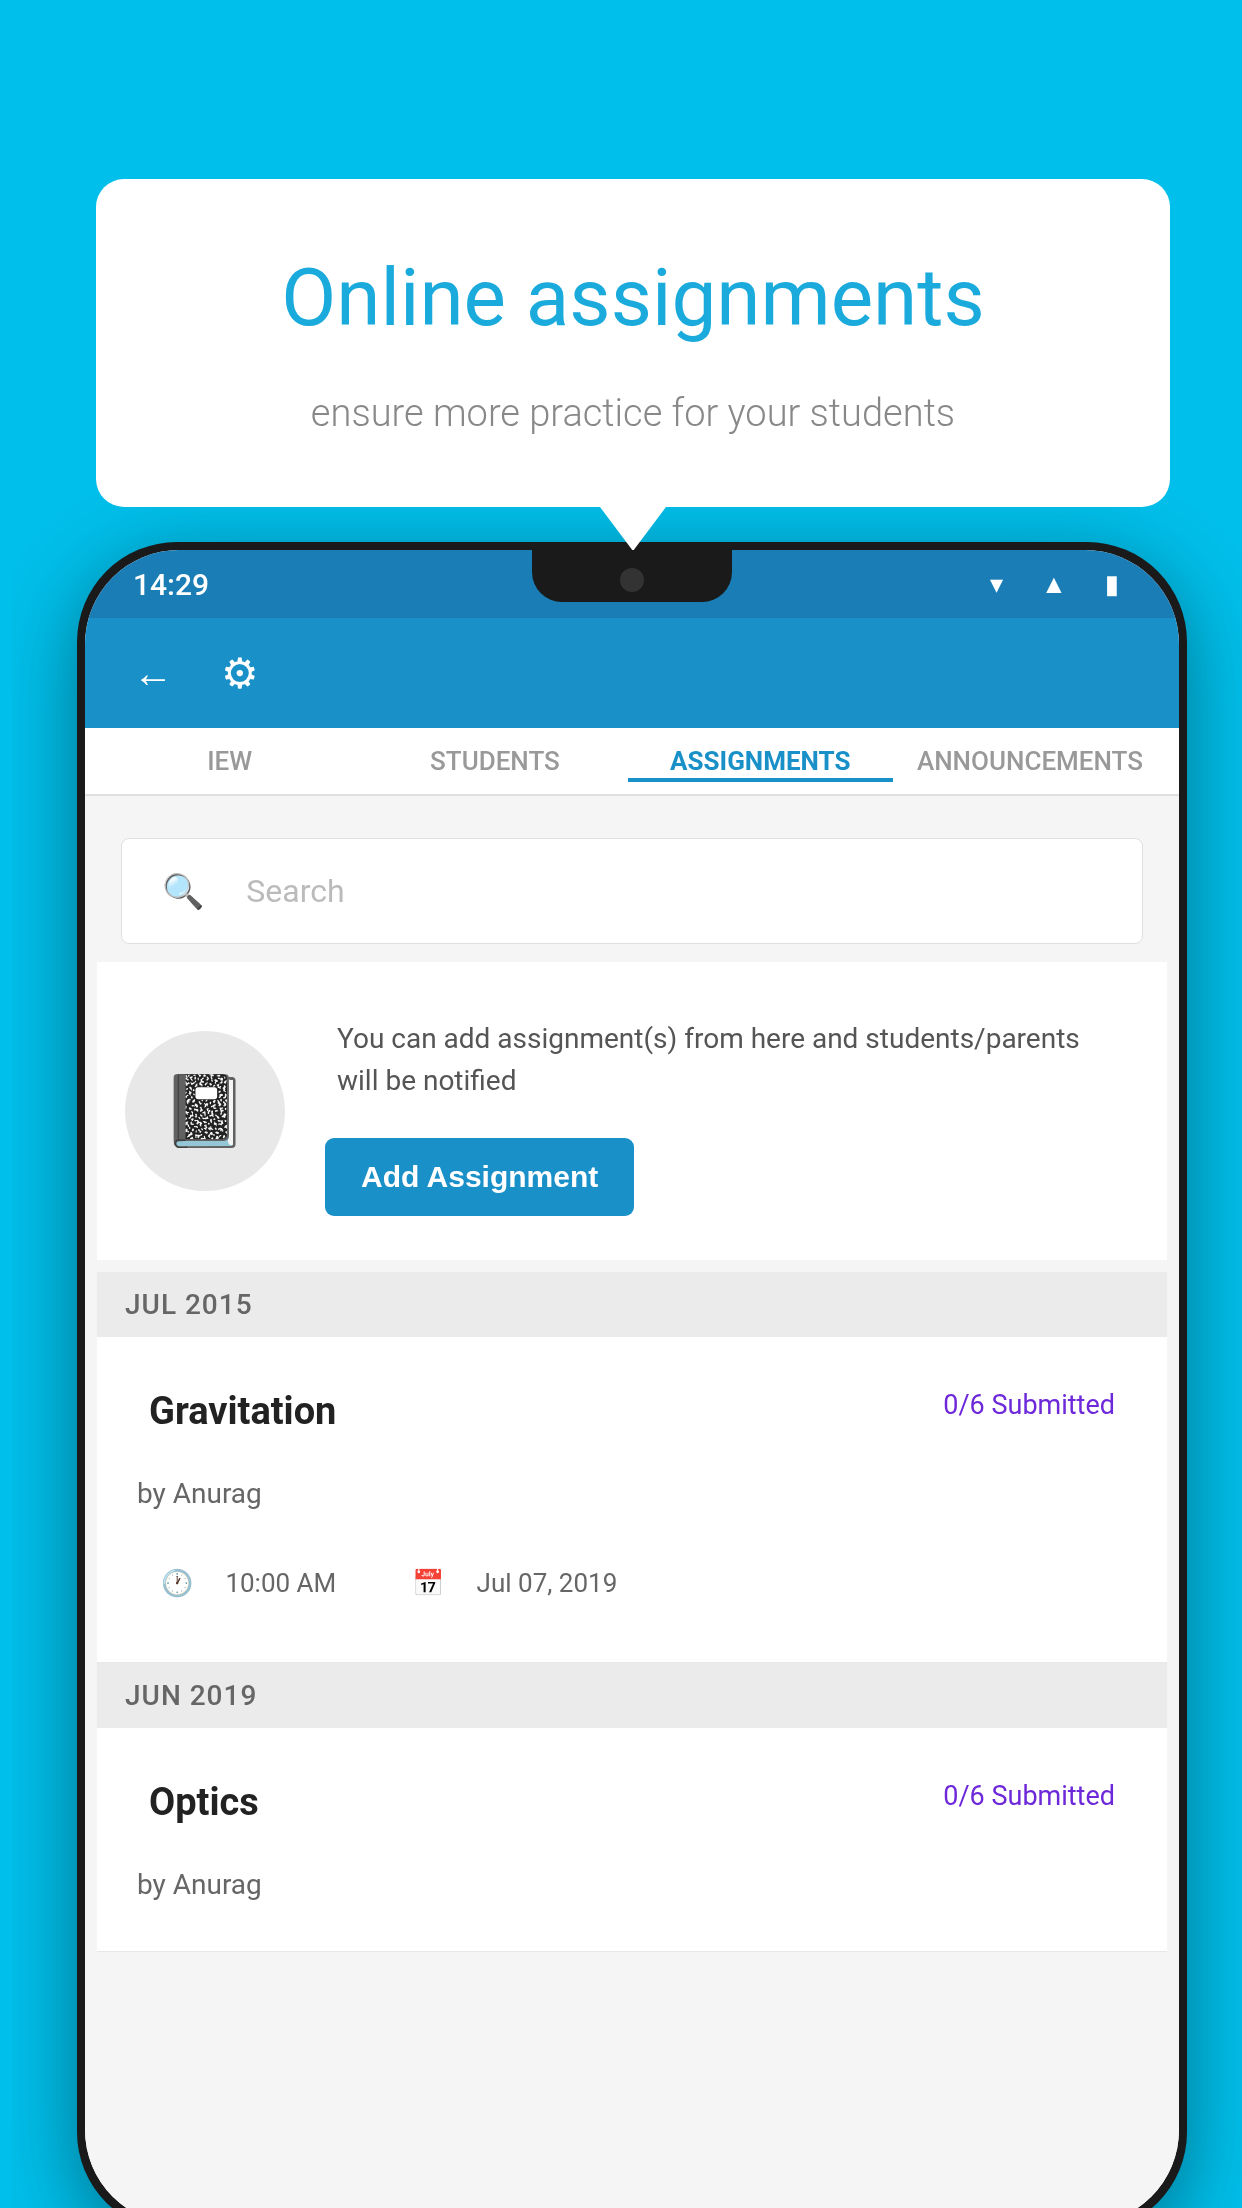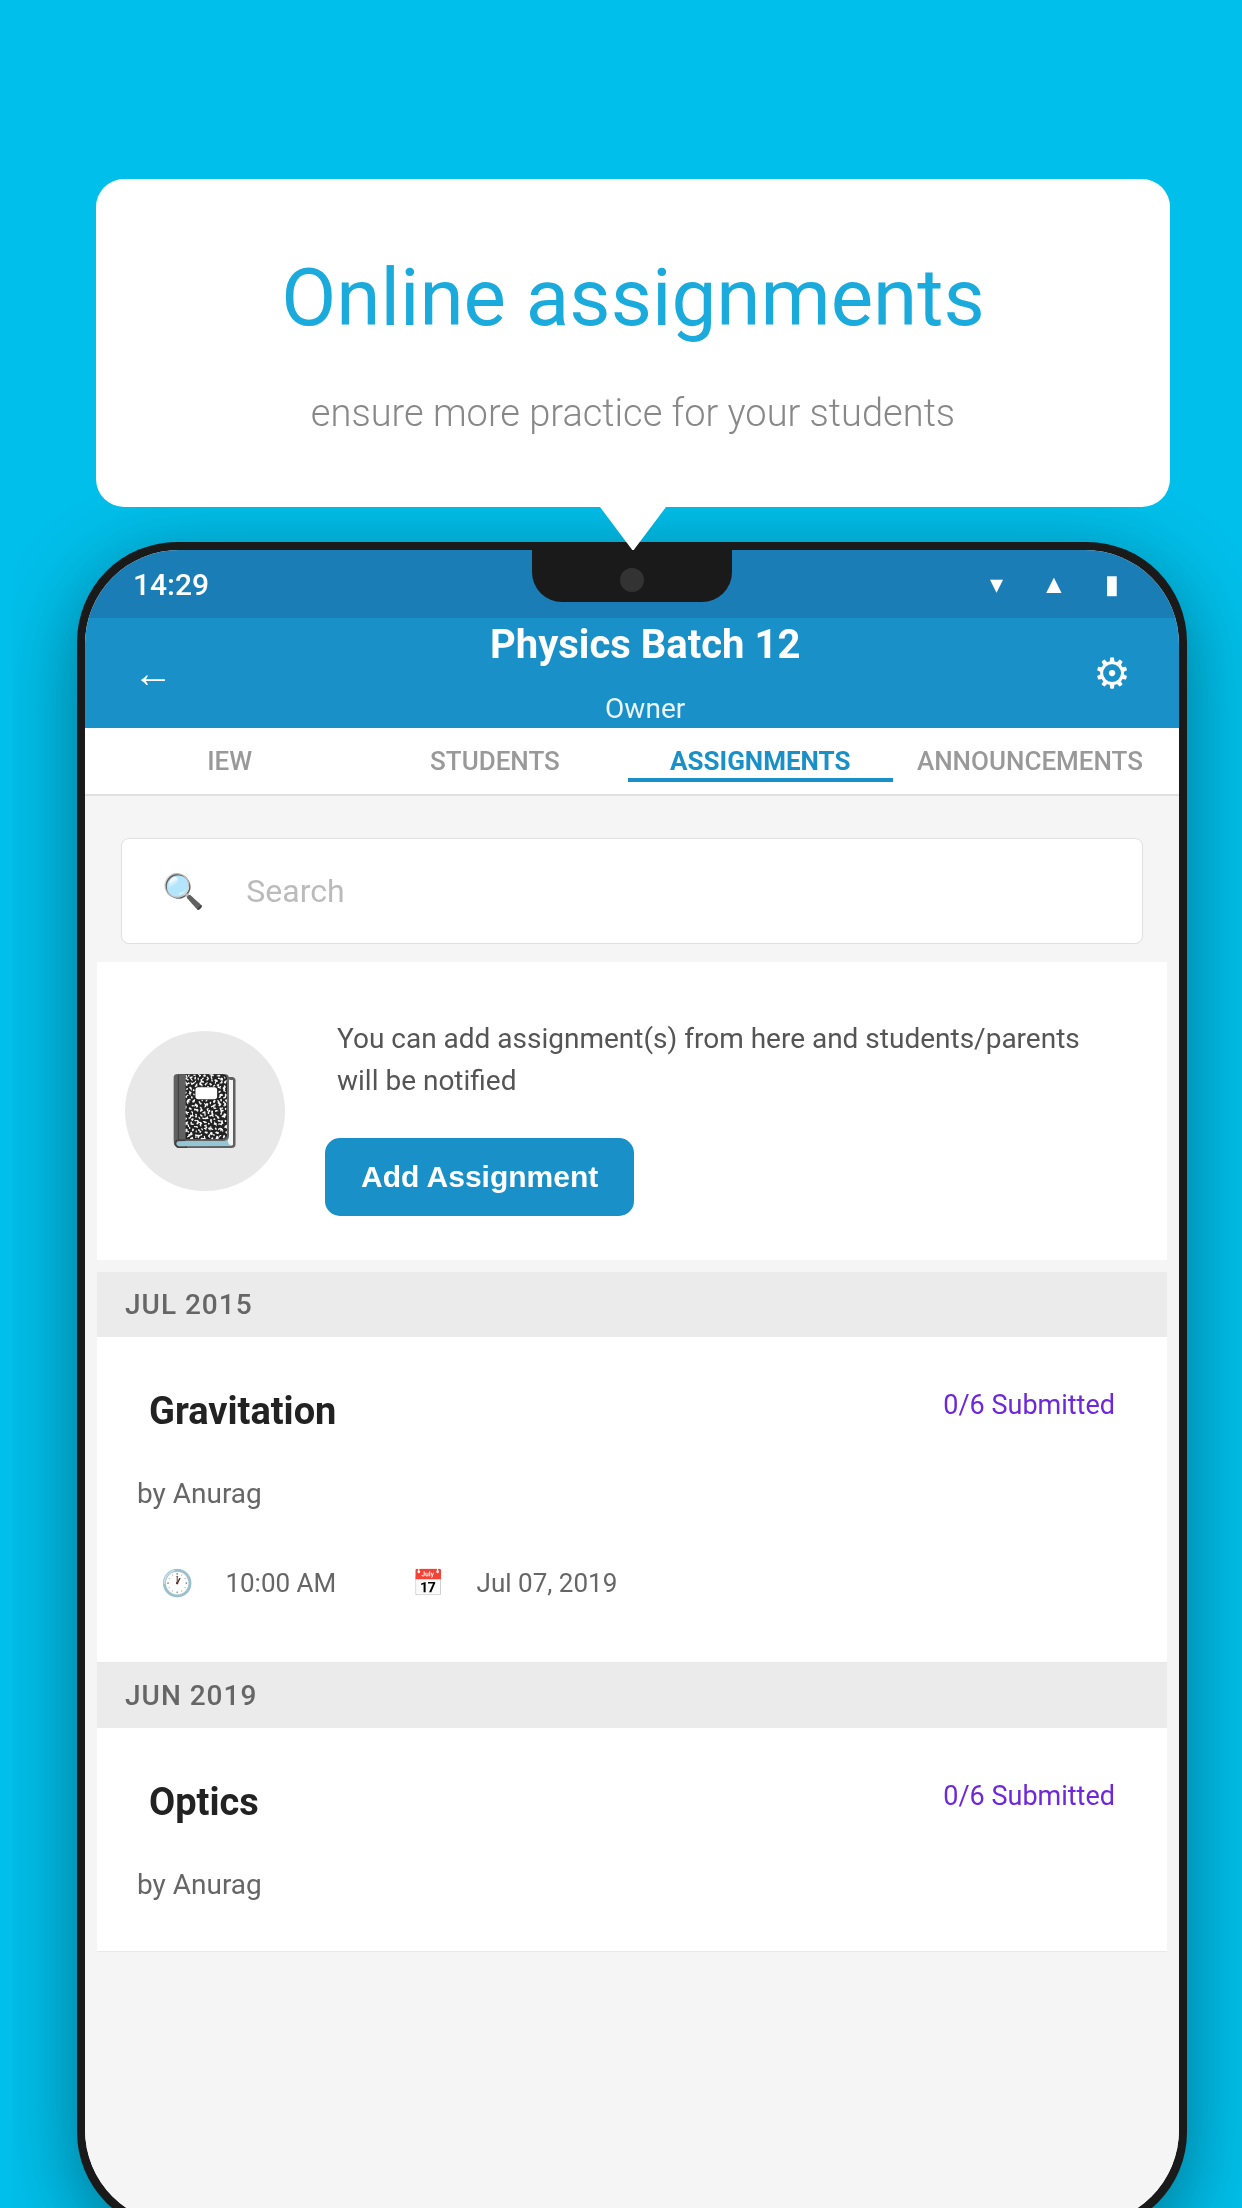--- a/index.html
+++ b/index.html
@@ -277,21 +277,21 @@
       color: #555;
       line-height: 1.5;
       margin-bottom: 24px;
     }
     .add-assignment-btn {
       background: #1a90c8;
       color: white;
       font-size: 30px;
       font-weight: 600;
       border: none;
-      border-radius: 15px;
+      border-radius: 9px;
       padding: 22px 36px;
       cursor: pointer;
     }
 
     
     .section-header {
       background: #ebebeb;
       padding: 16px 28px;
       font-size: 28px;
       color: #666;
@@ -362,24 +362,20 @@
         <span class="status-time">14:29</span>
         <div class="status-icons">
           <span class="wifi-icon">▾</span>
           <span class="signal-icon">▲</span>
           <span class="battery-icon">▮</span>
         </div>
       </div>
 
       <div class="app-header">
         <span class="back-btn">←</span>
-        <div class="header-title-block">
-          <div class="header-title">Physics Batch 12</div>
-          <div class="header-subtitle">Owner</div>
-        </div>
         <span class="settings-btn">⚙</span>
       </div>
 
       <div class="tabs-bar">
         <div class="tab-item">
           <span>IEW</span>
         </div>
         <div class="tab-item">
           <span>STUDENTS</span>
         </div>

